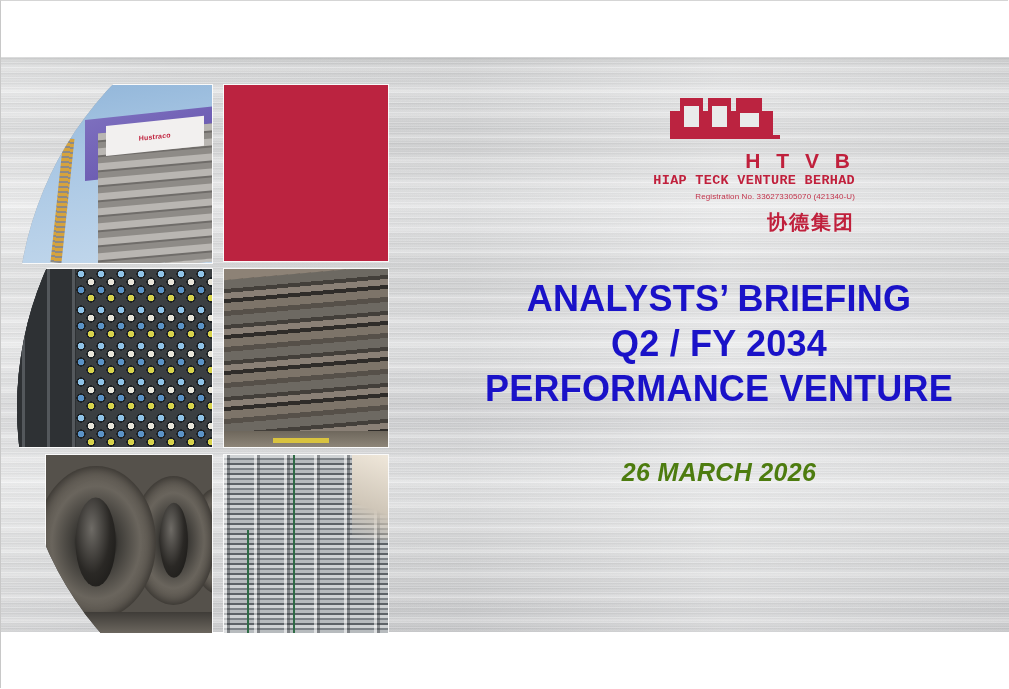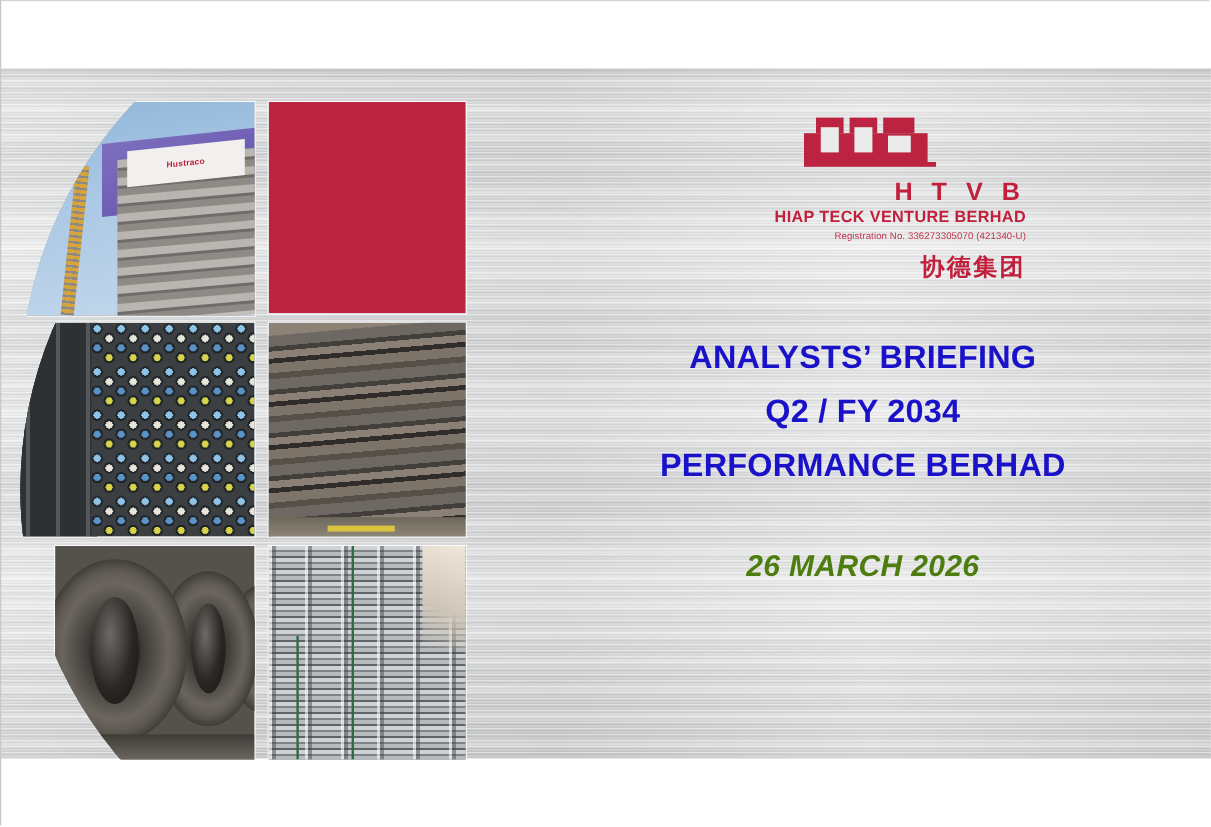--- a/index.html
+++ b/index.html
@@ -306,21 +306,21 @@
     line-height: 1.05;
     font-family: "Liberation Sans", sans-serif;
   }
   #logo-company {
     color: #c0203c;
     font-size: 13.5px;
     font-weight: bold;
     letter-spacing: 0.3px;
     line-height: 1.25;
     margin-top: 1px;
-    font-family: Liberation Sans, sans-serif;
+    font-family: Liberation Mono, monospace;
   }
   #logo-registration {
     color: #c2334b;
     font-size: 8px;
     letter-spacing: 0.1px;
     margin-top: 2px;
     font-family: "Liberation Sans", sans-serif;
   }
   #logo-chinese {
     color: #c0203c;
@@ -334,21 +334,21 @@
   
   #title-block {
     position: absolute;
     left: 430px;
     top: 276px;
     width: 578px;
     text-align: center;
   }
   .title-line {
     color: #1a12c8;
-    font-size: 27px;
+    font-size: 36px;
     font-weight: bold;
     line-height: 45px;
     letter-spacing: 0.2px;
     font-family: "Liberation Sans", sans-serif;
     white-space: nowrap;
   }
   #subtitle-date {
     position: absolute;
     left: 430px;
     top: 458px;
@@ -443,19 +443,19 @@
 
     <div id="logo-htvb">H T V B</div>
     <div id="logo-company">HIAP TECK VENTURE BERHAD</div>
     <div id="logo-registration">Registration No. 336273305070 (421340-U)</div>
     <div id="logo-chinese">协德集团</div>
   </div>
 
   <div id="title-block">
     <div class="title-line">ANALYSTS’ BRIEFING</div>
     <div class="title-line">Q2 / FY 2034</div>
-    <div class="title-line">PERFORMANCE BERHAD</div>
+    <div class="title-line">PERFORMANCE VENTURE</div>
   </div>
 
   <div id="subtitle-date">26 MARCH 2026</div>
 
   <div id="page-edge"></div>
 </div>
 
 </body></html>

